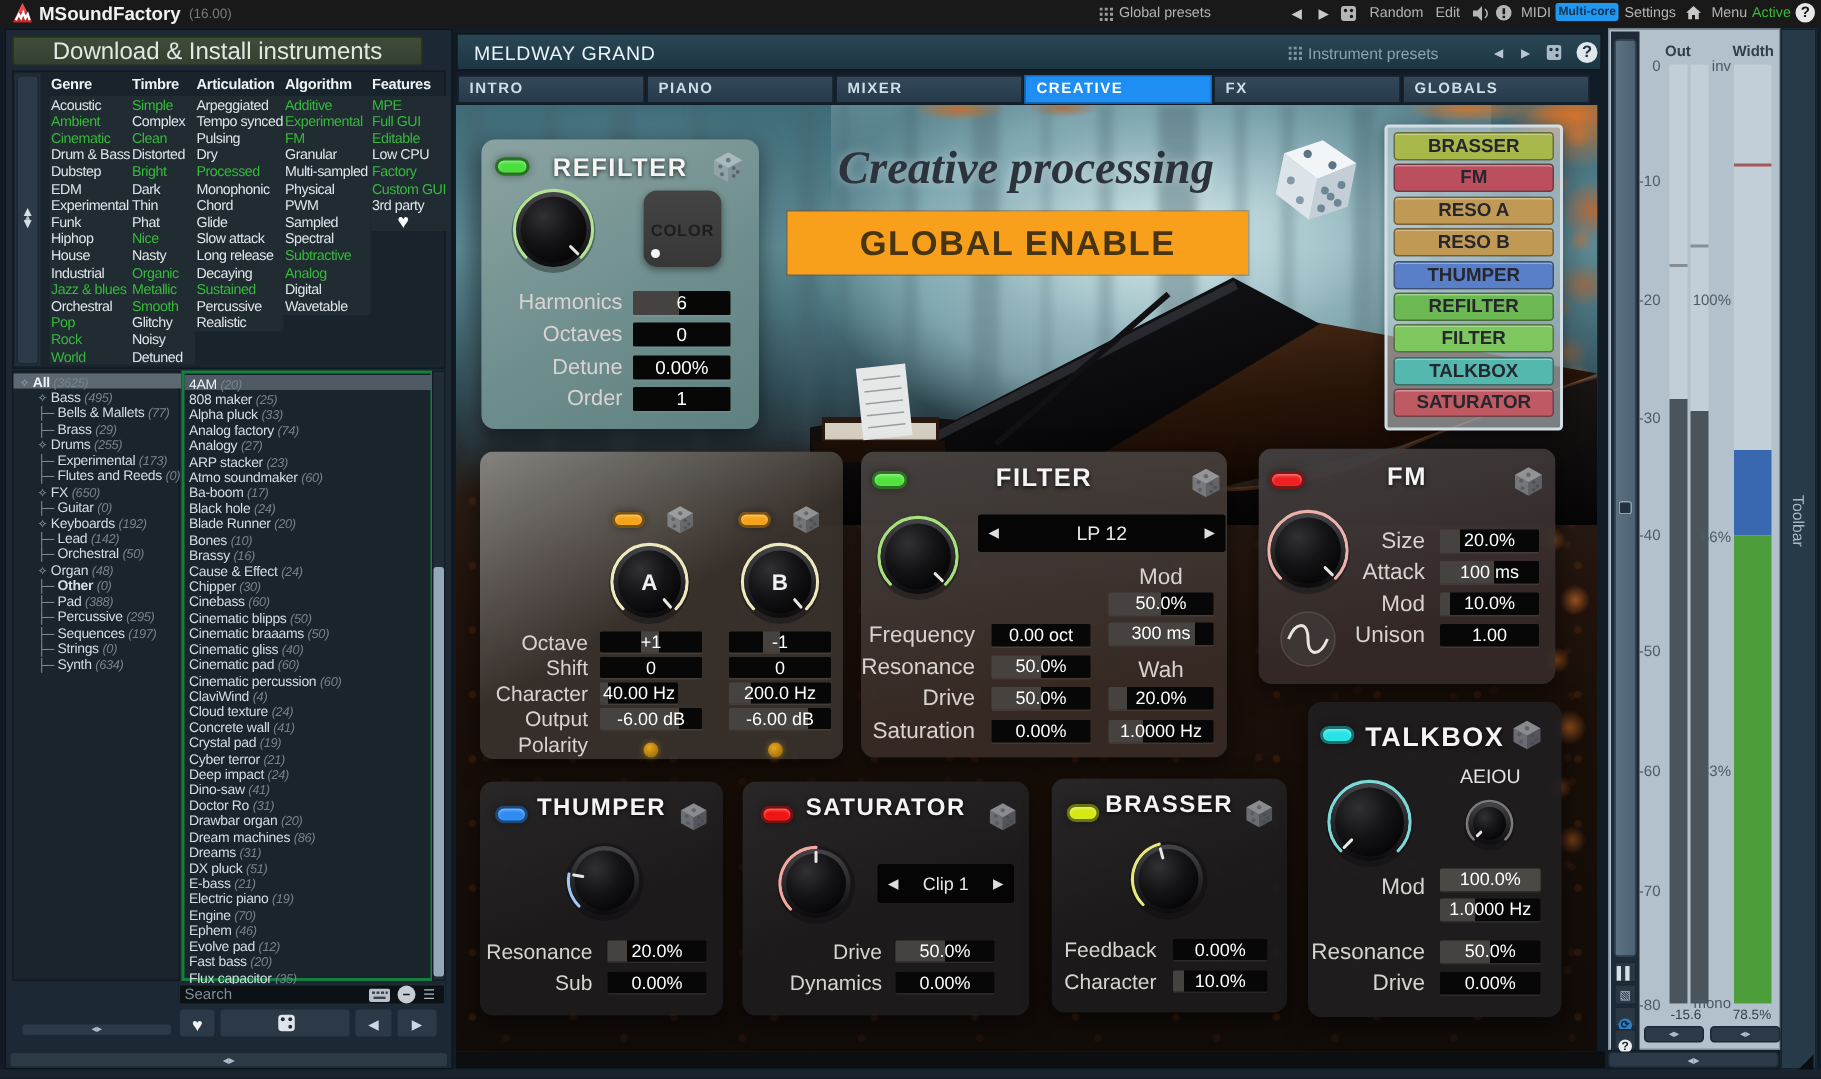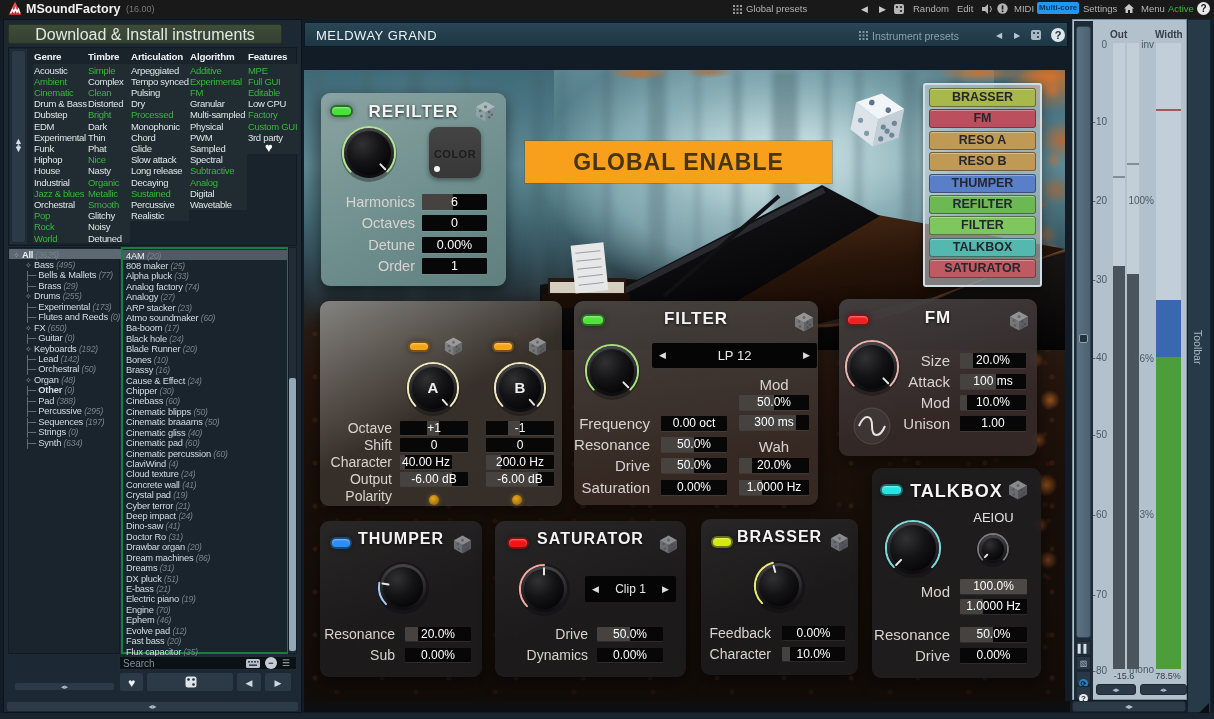--- a/index.html
+++ b/index.html
@@ -301,20 +301,28 @@
 <span class="a" style="left:691px;top:8px;font-size:8px;color:#b6c6d2">◀</span>
 <span class="a" style="left:709px;top:8px;font-size:8px;color:#b6c6d2">▶</span>
 <svg class="a" style="left:726px;top:7px" width="10" height="10">
         <rect x="0" y="0" width="10" height="10" rx="2" fill="#a9bac6"></rect>
         <circle cx="3" cy="3" r="1.1" fill="#1d3644"></circle>
         <circle cx="7" cy="7" r="1.1" fill="#1d3644"></circle>
         <circle cx="7" cy="3" r="1.1" fill="#1d3644"></circle>
       </svg>
 <span class="a" style="left:746px;top:5px;width:14px;height:14px;background:#dfe7ec;color:#1c2e3a;border-radius:50%;font-size:11px;font-weight:bold;text-align:center;line-height:14px">?</span>
 </div>
+<div class="a" id="tabs" style="left:304px;top:50px;width:764px;height:19px">
+<div class="tab" style="left:1px;width:125px">INTRO</div>
+<div class="tab" style="left:127px;width:125px">PIANO</div>
+<div class="tab" style="left:253px;width:125px">MIXER</div>
+<div class="tab" style="left:379px;width:125px;background:#1e8ef2;border-color:#1468b6;color:#fff">CREATIVE</div>
+<div class="tab" style="left:505px;width:125px">FX</div>
+<div class="tab" style="left:631px;width:125px">GLOBALS</div>
+</div>
 <div class="a" id="content">
 <div class="a" style="left:0;top:0;width:761px;height:631px;background:linear-gradient(180deg,#3f6b78 0px,#4b7683 40px,#5d8892 95px,#48707b 140px,#33505a 185px,#263238 225px,#281c13 260px,#22130c 320px,#1a0f09 400px,#120c08 100%)"></div>
 <div class="a" style="left:195px;top:-45px;width:550px;height:300px;background:radial-gradient(ellipse 52% 55% at 50% 48%,rgba(185,212,217,.97),rgba(158,195,202,.65) 58%,rgba(158,195,202,0) 82%)"></div>
       <div class="a" style="left:300px;top:-10px;width:370px;height:190px;background:radial-gradient(ellipse 50% 52% at 50% 48%,rgba(208,230,232,.8),rgba(208,230,232,0) 76%)"></div>
 <div class="a" style="left:250px;top:0;width:440px;height:70px;background:linear-gradient(180deg,rgba(130,168,176,.45),rgba(130,168,176,0))"></div>
       <div class="a" style="left:0px;top:0;width:260px;height:220px;background:radial-gradient(ellipse 60% 55% at 45% 40%,rgba(110,155,165,.55),rgba(110,155,165,0) 78%)"></div>
 
 <div class="a" style="left:6px;top:0;width:14px;height:252px;background:linear-gradient(180deg,rgba(68,97,106,0.36) 0%,rgba(70,95,104,0.29) 72%,rgba(70,94,102,0) 100%);filter:blur(3px)"></div>
 <div class="a" style="left:58px;top:0;width:10px;height:252px;background:linear-gradient(180deg,rgba(68,97,106,0.32) 0%,rgba(70,95,104,0.26) 72%,rgba(70,94,102,0) 100%);filter:blur(3px)"></div>
 <div class="a" style="left:103px;top:0;width:16px;height:252px;background:linear-gradient(180deg,rgba(68,97,106,0.36) 0%,rgba(70,95,104,0.29) 72%,rgba(70,94,102,0) 100%);filter:blur(3px)"></div>
@@ -367,20 +375,21 @@
           <g stroke="#9a9da0" stroke-width="1">
             <line x1="43" y1="82" x2="68" y2="82"></line>
             <line x1="43" y1="90" x2="68" y2="90"></line>
             <line x1="43" y1="98" x2="68" y2="98"></line>
             <line x1="43" y1="106" x2="68" y2="106"></line>
             <line x1="43" y1="114" x2="68" y2="114"></line>
           </g>
         </g>
 <rect x="8" y="124" width="88" height="14" fill="#1c0f08"></rect>
 </svg>
+<div class="a" style="left:180px;top:24px;width:400px;text-align:center;font-family:'Liberation Serif',serif;font-style:italic;font-weight:bold;font-size:31px;color:#2c333c;text-shadow:0 0 8px rgba(225,238,240,.55)">Creative processing</div>
 <div class="a" style="left:221px;top:71px;width:307px;height:42px;background:#f8a01b;box-shadow:0 0 0 1px rgba(120,70,10,.35)"></div>
 <div class="a" style="left:221px;top:71px;width:307px;height:42px;text-align:center;line-height:42px;font-size:23px;font-weight:bold;letter-spacing:1px;color:#463412">GLOBAL ENABLE</div>
 <svg class="a" style="left:541px;top:19px" width="66" height="64" viewBox="0 0 76 72">
 <g transform="rotate(8 38 36)">
 <polygon points="38,4 66,18 38,34 10,18" fill="#f2f5f7"></polygon>
 <polygon points="10,18 38,34 36,66 8,50" fill="#dde4e9"></polygon>
 <polygon points="66,18 38,34 36,66 64,52" fill="#c3ced6"></polygon>
 <circle cx="28" cy="16" r="3.2" fill="#5c7484"></circle>
           <circle cx="48" cy="22" r="3.2" fill="#5c7484"></circle>
 <circle cx="18" cy="38" r="3" fill="#8199a8"></circle>

